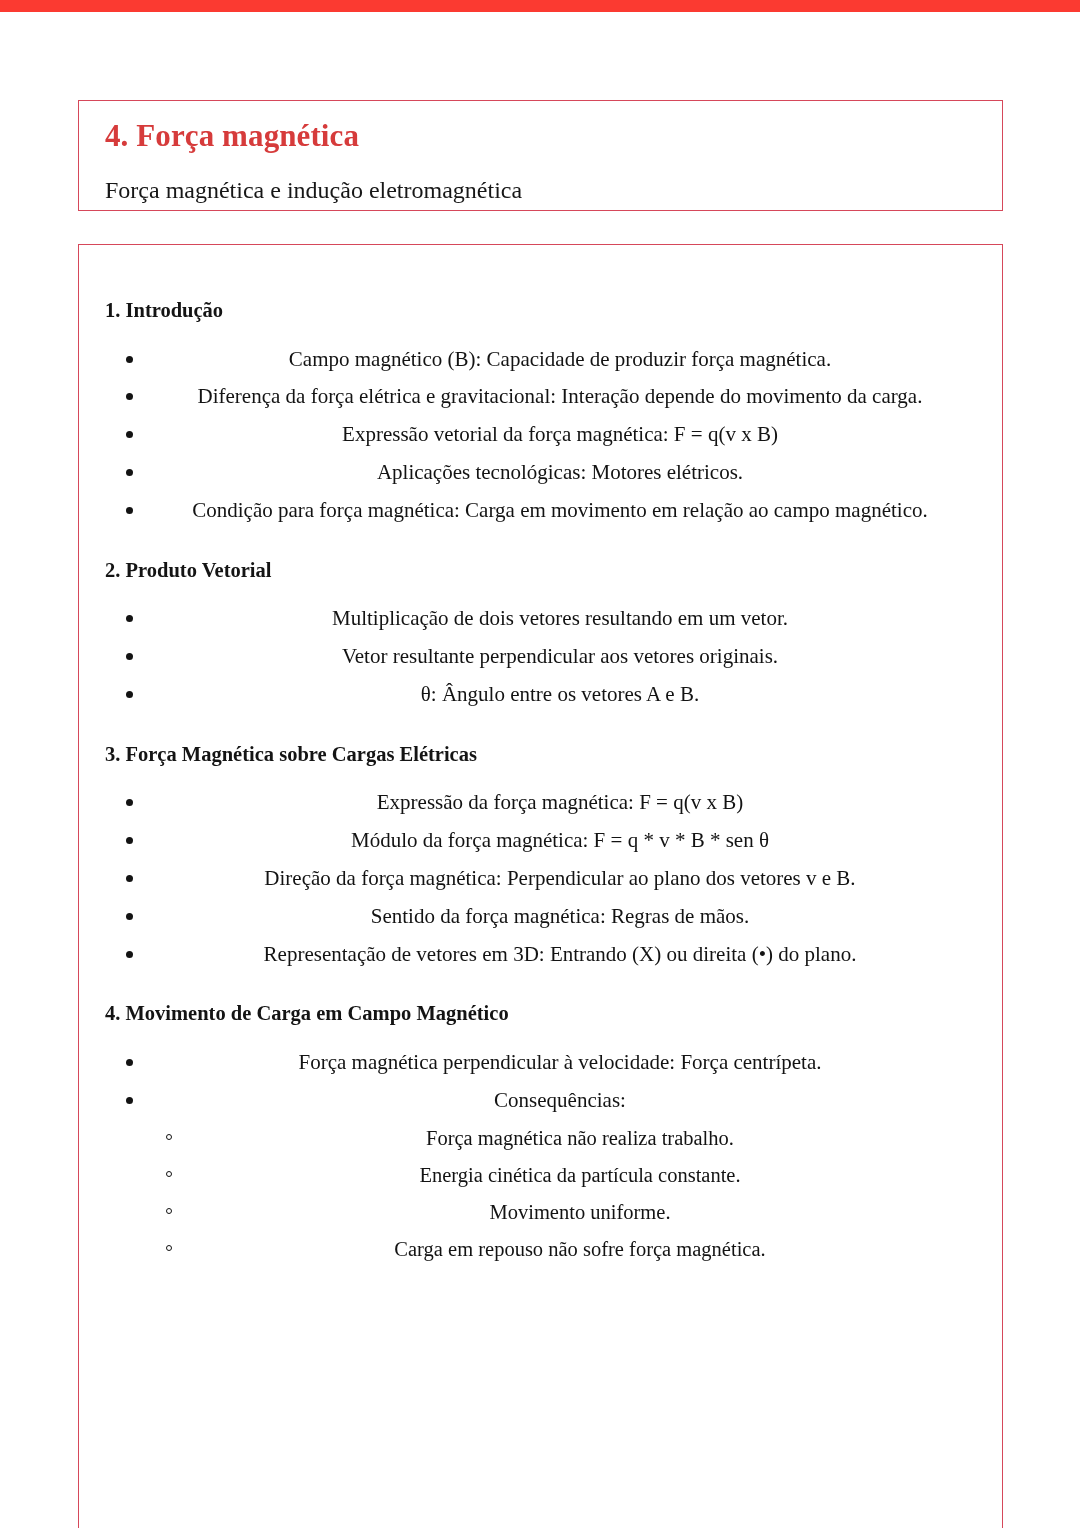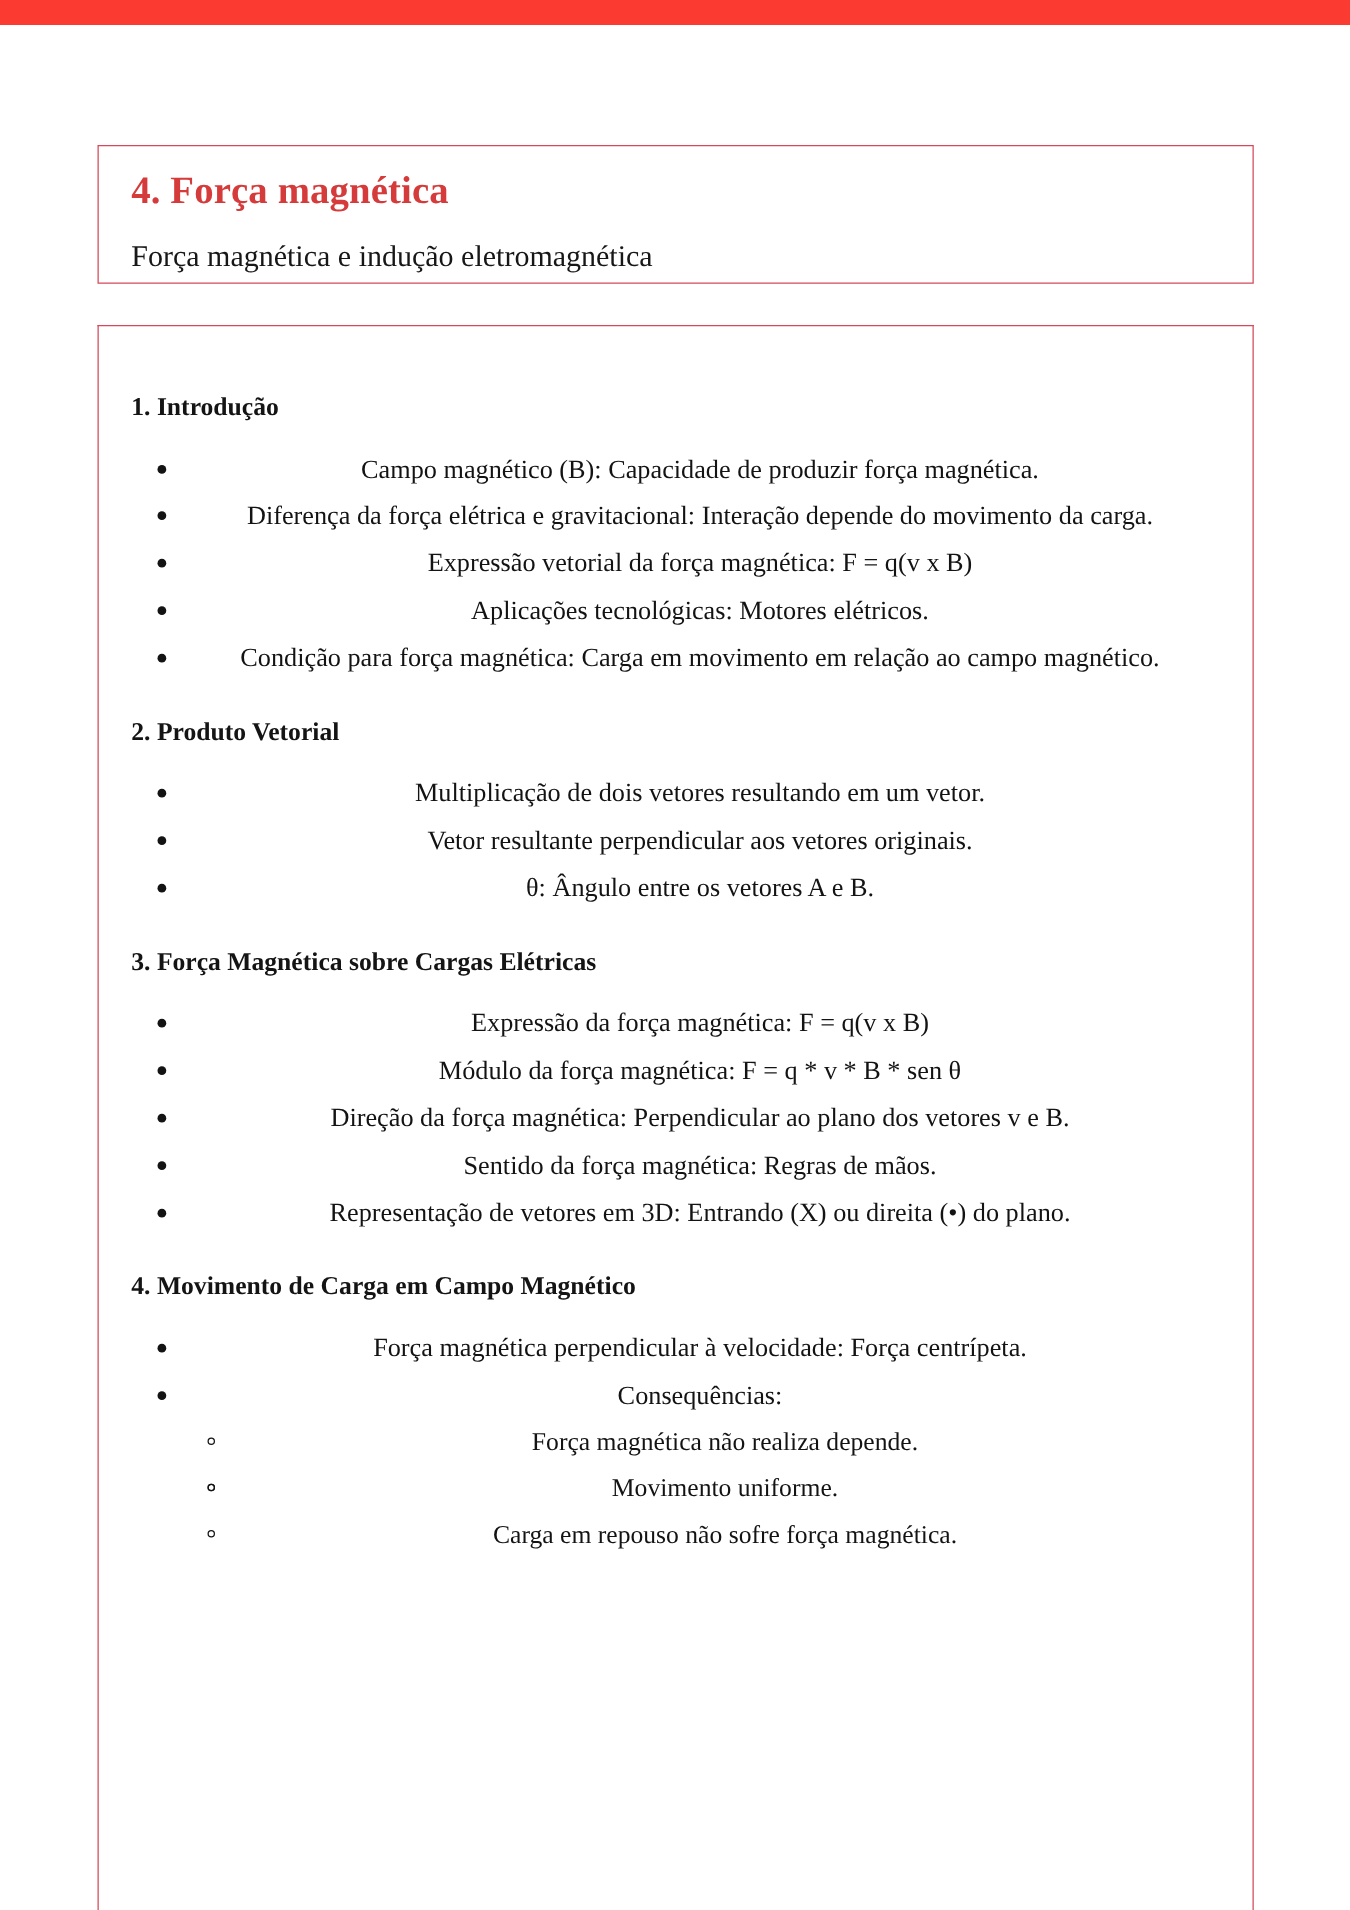--- a/index.html
+++ b/index.html
@@ -23,21 +23,21 @@
     top: 0;
     left: 0;
     width: 1080px;
     height: 20px;
     background: #fb3a31;
   }
 
   
   .page {
     position: absolute;
-    top: 28px;
+    top: 12px;
     left: 0;
     width: 1080px;
     height: 1164px;
     background: #ffffff;
   }
 
   
   .header-box {
     position: absolute;
     left: 78px;
@@ -241,24 +241,25 @@
         <li>
           <span class="bullet-dot"></span>
           <span>Força magnética perpendicular à velocidade: Força centrípeta.</span>
         </li>
         <li>
           <span class="bullet-dot"></span>
           <span>Consequências:</span>
           <ul class="subbullets">
             <li>
               <span class="bullet-circle"></span>
-              <span>Força magnética não realiza depende.</span>
-            </li>
-            <li>
-              <span class="bullet-circle"></span>
+              <span>Força magnética não realiza trabalho.</span>
+            </li>
+            <li>
+              <span class="bullet-circle"></span>
+              <span>Energia cinética da partícula constante.</span>
             </li>
             <li>
               <span class="bullet-circle"></span>
               <span>Movimento uniforme.</span>
             </li>
             <li>
               <span class="bullet-circle"></span>
               <span>Carga em repouso não sofre força magnética.</span>
             </li>
           </ul>

